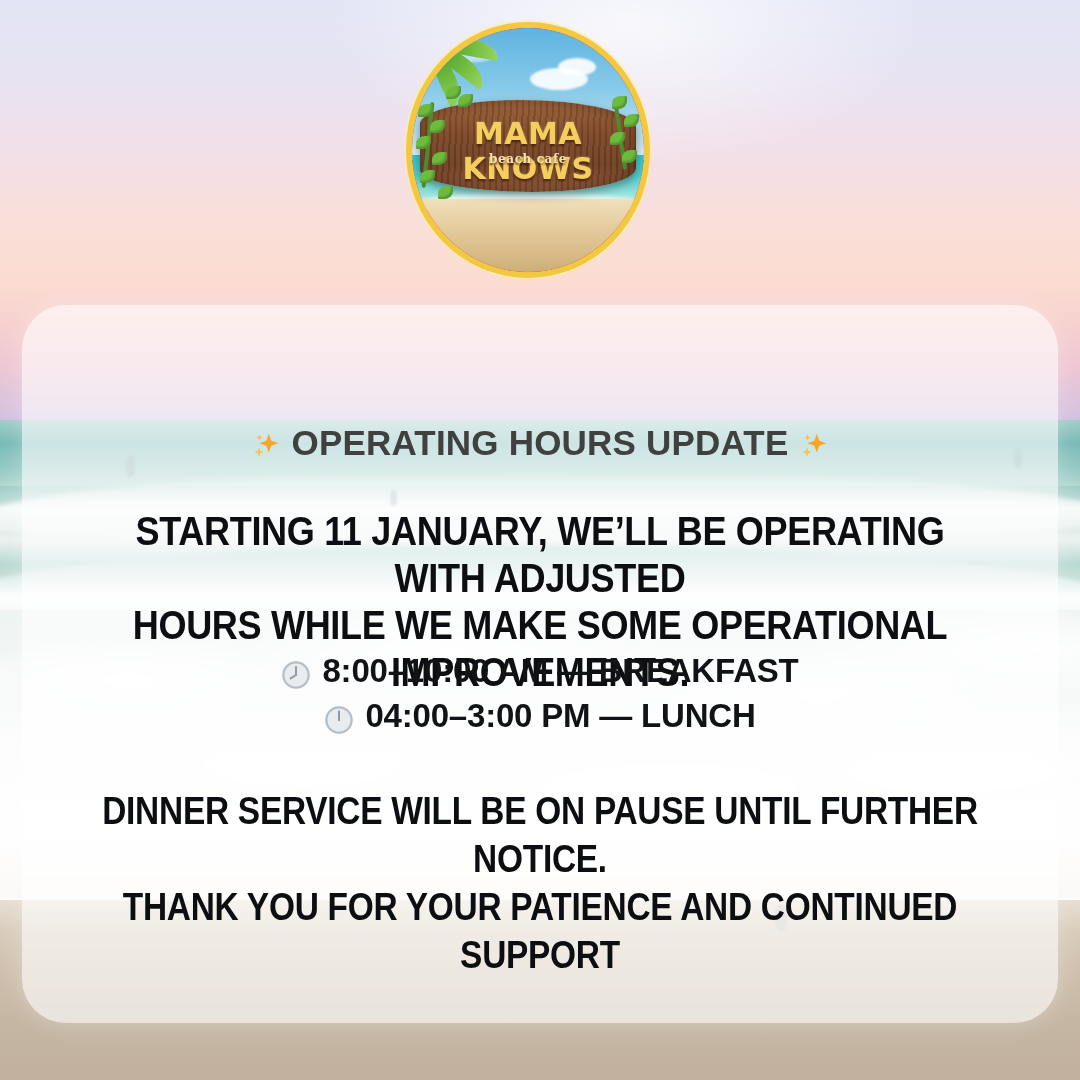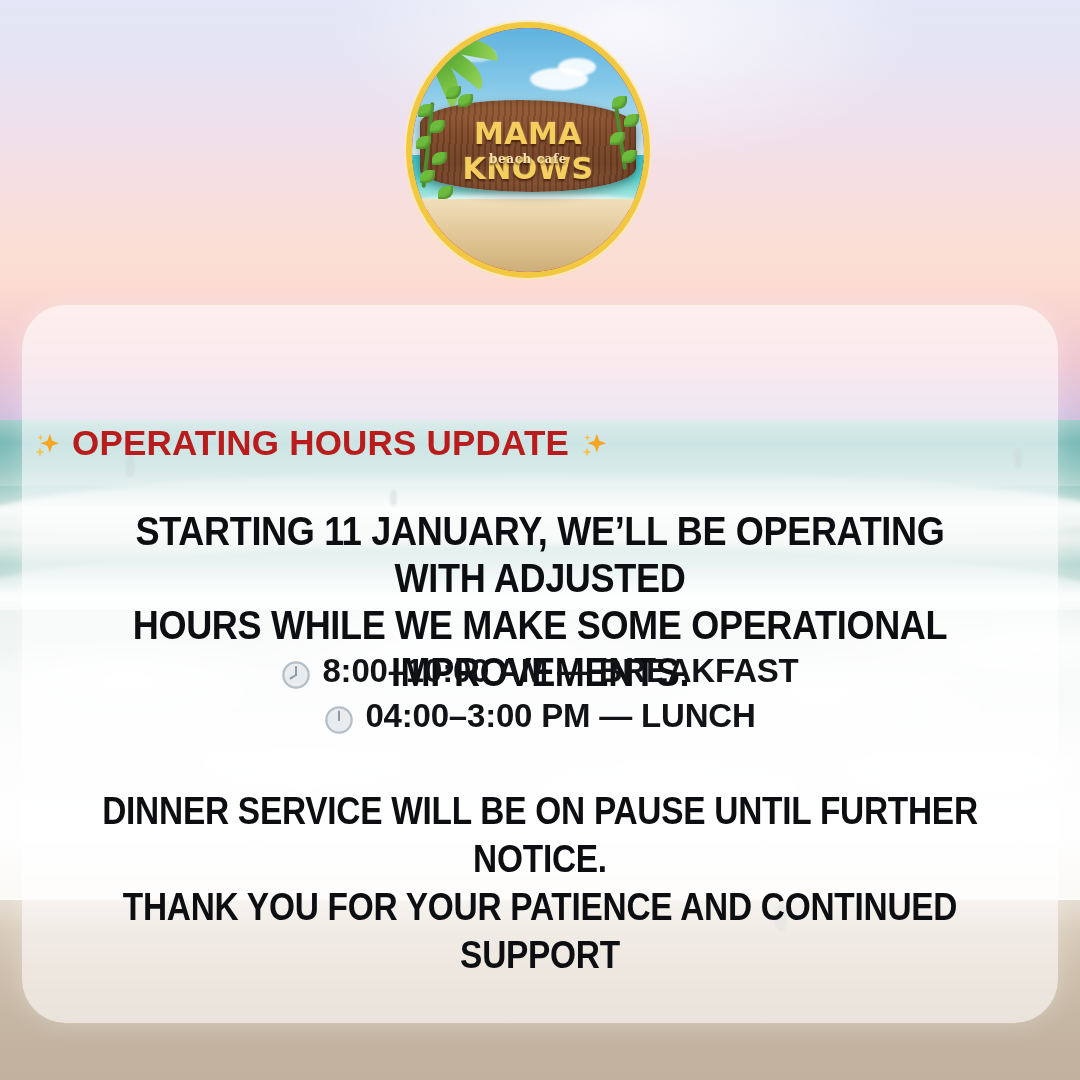--- a/index.html
+++ b/index.html
@@ -152,24 +152,24 @@
     position:absolute;left:22px;top:305px;width:1036px;height:718px;
     border-radius:44px;
     background:rgba(255,255,255,.62);
     backdrop-filter:blur(1px);
     box-shadow:0 0 24px rgba(255,255,255,.3);
   }
 
   
   .content{position:absolute;left:22px;top:305px;width:1036px;height:718px;}
   .headline{
-    position:absolute;left:0;right:0;top:118px;text-align:left;
+    position:absolute;left:0;right:0;top:118px;text-align:center;
     font-family:"Liberation Sans",sans-serif;
     font-weight:bold;font-size:35px;letter-spacing:.2px;
-    color:#b91c1c;white-space:nowrap;
+    color:#404040;white-space:nowrap;
   }
   .spark{color:#F6A623;font-size:33px;vertical-align:-2px;margin:0 10px;}
   .spark svg{vertical-align:-4px;}
 
   .body-text{
     position:absolute;left:8px;right:8px;top:203px;text-align:center;
     font-family:"Liberation Sans Narrow","Liberation Sans",sans-serif;
     font-weight:bold;font-size:41px;line-height:47px;letter-spacing:-.4px;
     color:#0d0e11;
     transform:scaleX(.88);transform-origin:50% 0;

